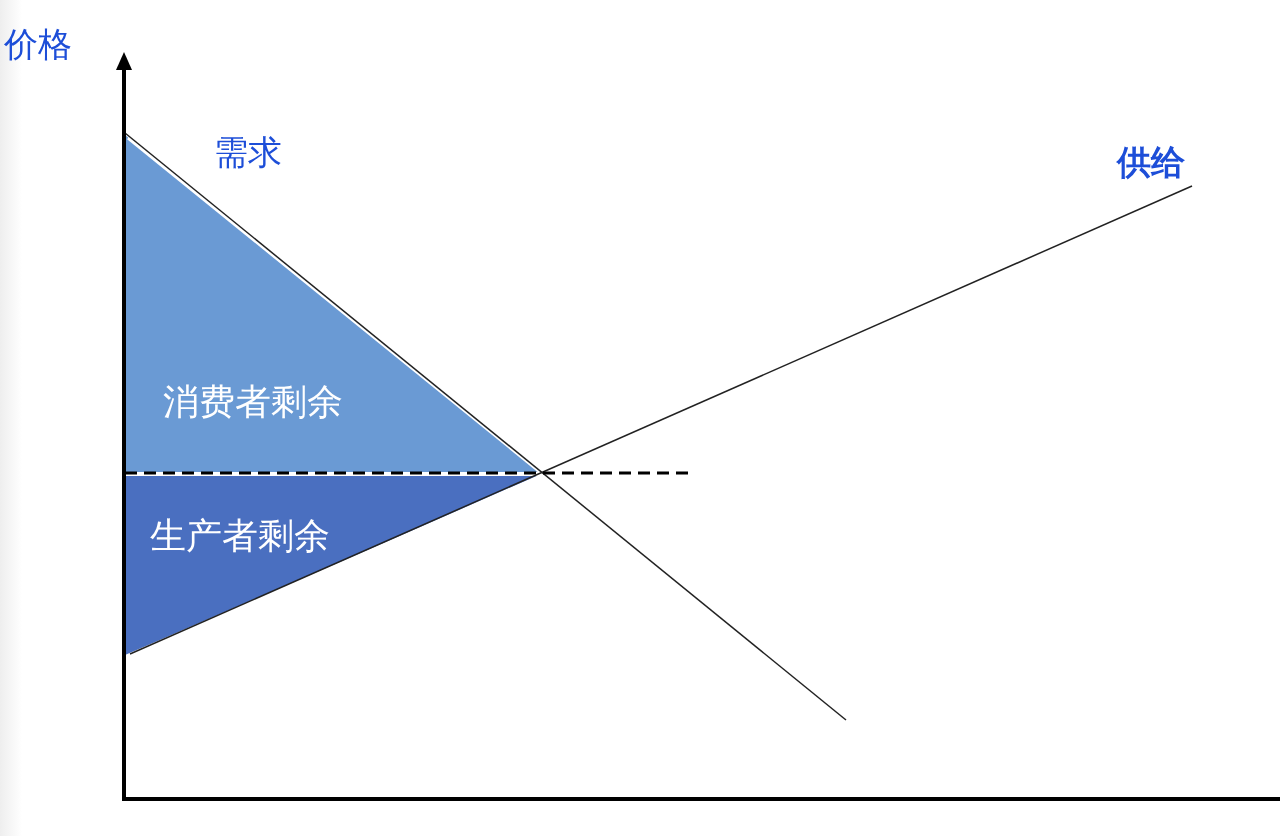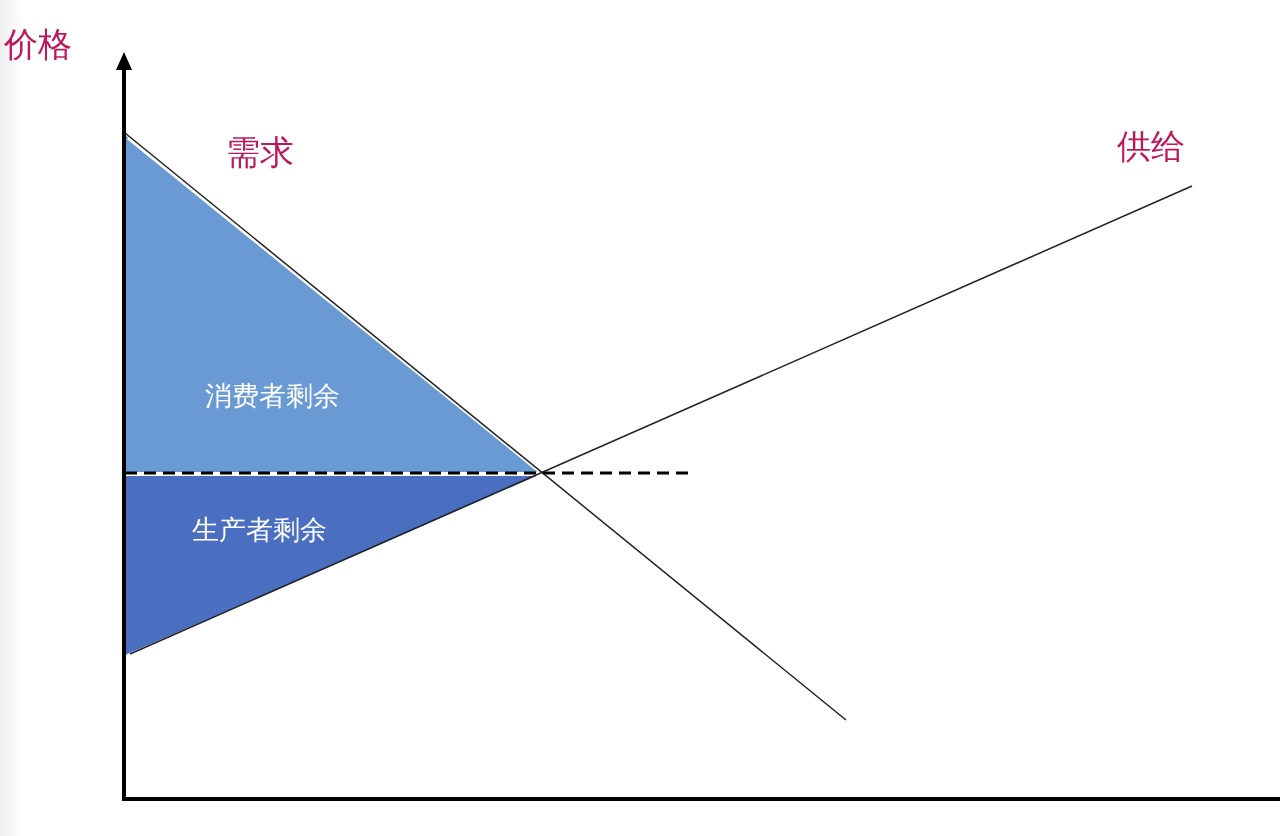--- a/index.html
+++ b/index.html
@@ -1,20 +1,20 @@
 <!DOCTYPE html>
 <html><head>
 <meta charset="utf-8">
 <style>
   html, body { margin: 0; padding: 0; }
   body { width: 1280px; height: 836px; background: #ffffff; position: relative; overflow: hidden; font-family: "DejaVu Sans", sans-serif; }
   .left-shade { position: absolute; left: 0; top: 0; width: 22px; height: 836px; background: linear-gradient(to right, #eeeeee, #ffffff); }
   svg { position: absolute; left: 0; top: 0; }
-  .lbl { position: absolute; color: #be185d; font-size: 34px; white-space: nowrap; }
-  .inner { position: absolute; color: #ffffff; font-size: 27px; white-space: nowrap; margin-left: 42px; }
+  .lbl { position: absolute; color: #1d4ed8; font-size: 34px; white-space: nowrap; }
+  .inner { position: absolute; color: #ffffff; font-size: 36px; white-space: nowrap; }
 </style>
 </head>
 <body>
 
 <div class="left-shade"></div>
 
 <svg width="1280" height="836" viewBox="0 0 1280 836">
 
   <polygon points="125,135 540,472 125,472" fill="#6a9ad4"></polygon>
 
@@ -28,16 +28,16 @@
   <line x1="130" y1="654" x2="1192" y2="186" stroke="#222" stroke-width="1.5"></line>
 
   <line x1="125" y1="473" x2="692" y2="473" stroke="#000" stroke-width="3" stroke-dasharray="12,7"></line>
 
   <line x1="124" y1="70" x2="124" y2="800" stroke="#000" stroke-width="4"></line>
   <polygon points="124,52 116,70 132,70" fill="#000"></polygon>
   <line x1="122" y1="799" x2="1280" y2="799" stroke="#000" stroke-width="4"></line>
 </svg>
 
 <div class="lbl" style="left:4px; top:22px;">价格</div>
-<div class="lbl" style="left:226px; top:130px;text-align:right;">需求</div>
-<div class="lbl" style="left:1117px; top:124px;">供给</div>
+<div class="lbl" style="left:214px; top:130px;text-align:right;">需求</div>
+<div class="lbl" style="left:1117px; top:140px;font-weight:bold;">供给</div>
 <div class="inner" style="left:163px; top:378px;">消费者剩余</div>
 <div class="inner" style="left:150px; top:512px;">生产者剩余</div>
 
 </body></html>

